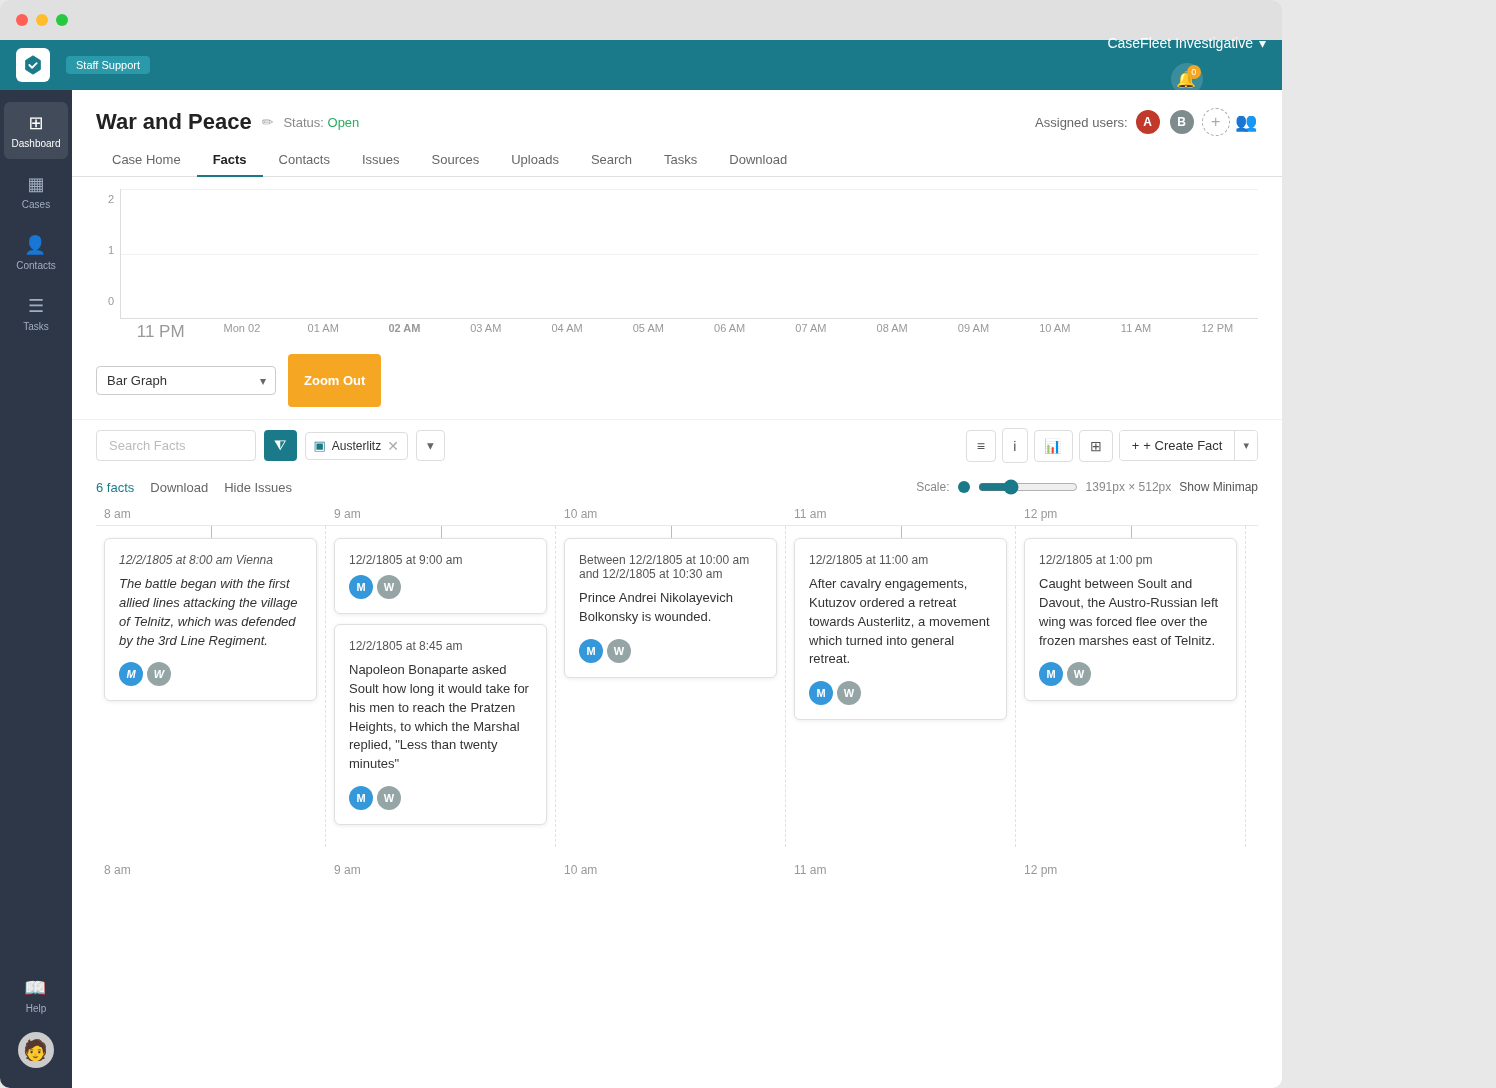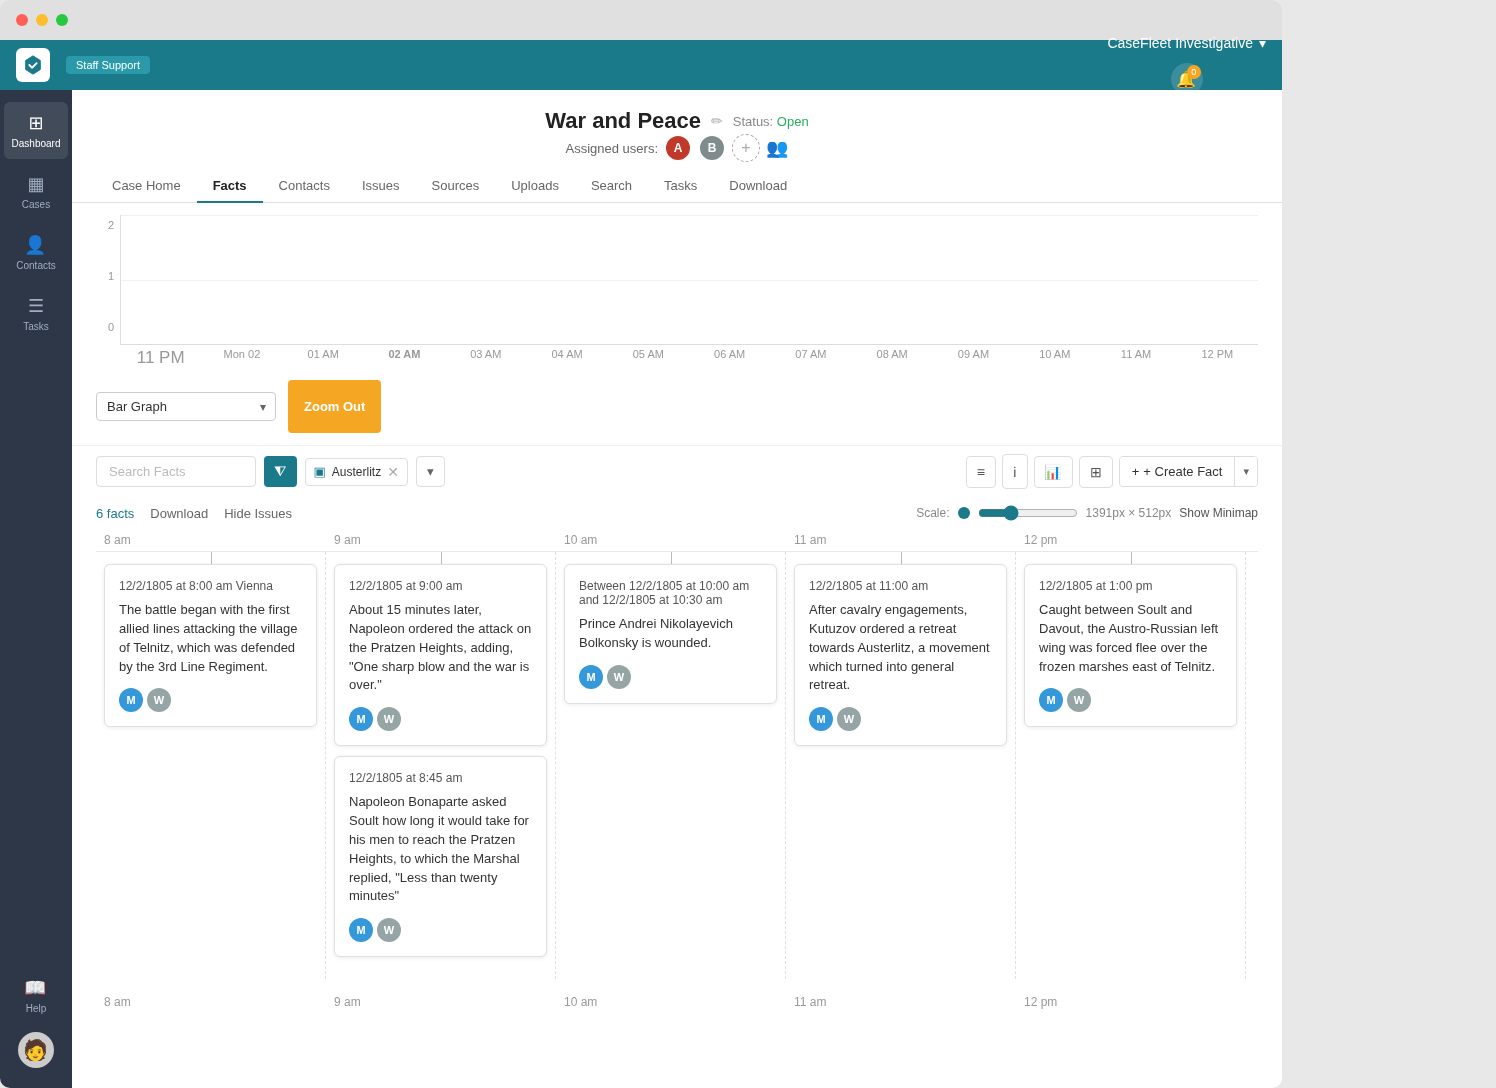--- a/index.html
+++ b/index.html
@@ -29,21 +29,21 @@
     .sidebar { width: 72px; background: #2d3748; display: flex; flex-direction: column; align-items: center; padding: 12px 0; gap: 4px; }
     .sidebar-item { display: flex; flex-direction: column; align-items: center; gap: 4px; padding: 10px 8px; border-radius: 6px; cursor: pointer; color: #a0aec0; width: 64px; text-align: center; }
     .sidebar-item:hover, .sidebar-item.active { background: rgba(255,255,255,0.1); color: white; }
     .sidebar-item-icon { font-size: 18px; }
     .sidebar-item-label { font-size: 10px; }
     .sidebar-bottom { margin-top: auto; display: flex; flex-direction: column; align-items: center; gap: 8px; padding-bottom: 8px; }
     .sidebar-avatar { width: 36px; height: 36px; border-radius: 50%; background: #ccc; overflow: hidden; display: flex; align-items: center; justify-content: center; font-size: 18px; }
 
     
     .content { flex: 1; background: white; overflow-y: auto; }
-    .content-header { padding: 18px 24px 0; display: flex; align-items: center; justify-content: space-between; flex-direction: column; }
+    .content-header { padding: 18px 24px 0; display: flex; align-items: center; justify-content: space-between; }
     .case-title { display: flex; align-items: center; gap: 10px; }
     .case-title h1 { font-size: 22px; font-weight: 600; color: #222; }
     .edit-icon { color: #aaa; cursor: pointer; font-size: 14px; }
     .status-badge { font-size: 13px; color: #888; }
     .status-open { color: #27ae60; font-weight: 500; }
     .assigned-users { display: flex; align-items: center; gap: 6px; color: #666; font-size: 13px; }
     .user-avatar { width: 28px; height: 28px; border-radius: 50%; border: 2px solid white; }
     .user-avatar-img { background: #c0392b; }
     .user-avatar-img2 { background: #8e44ad; }
     .add-user-btn { width: 28px; height: 28px; border-radius: 50%; border: 1.5px dashed #aaa; display: flex; align-items: center; justify-content: center; color: #aaa; cursor: pointer; font-size: 16px; background: white; }
@@ -322,36 +322,35 @@
 
           <div class="timeline-labels" id="timeline-top-labels">
               <div style="width: 230px; flex-shrink: 0; padding-left: 8px; font-size: 12px; color: rgb(153, 153, 153);">8 am</div>
               <div style="width: 230px; flex-shrink: 0; padding-left: 8px; font-size: 12px; color: rgb(153, 153, 153);">9 am</div>
               <div style="width: 230px; flex-shrink: 0; padding-left: 8px; font-size: 12px; color: rgb(153, 153, 153);">10 am</div>
               <div style="width: 230px; flex-shrink: 0; padding-left: 8px; font-size: 12px; color: rgb(153, 153, 153);">11 am</div>
               <div style="width: 230px; flex-shrink: 0; padding-left: 8px; font-size: 12px; color: rgb(153, 153, 153);">12 pm</div>
             </div>
 
           <div style="display: flex; border-top: 1px solid rgb(232, 232, 232); position: relative; padding-bottom: 12px;" id="timeline-content">
-          <div style="width: 230px; flex-shrink: 0; border-right: 1px dashed rgb(224, 224, 224); padding: 12px 8px; position: relative;">
+          <div style="width: 230px; flex-shrink: 0; border-right: 1px dashed rgb(224, 224, 224); padding: 12px 8px; position: relative; font-style: italic;">
                 <div style="position: absolute; left: 50%; top: 0px; width: 1px; height: 12px; background: rgb(187, 187, 187);"></div>
                 <div class="fact-card">
                   <div class="fact-card-date">12/2/1805 at 8:00 am Vienna</div>
                   <div class="fact-card-text">The battle began with the first allied lines attacking the village of Telnitz, which was defended by the 3rd Line Regiment.</div>
                   <div class="fact-card-avatars">
                     <div class="fact-avatar fact-avatar-m">M</div>
                     <div class="fact-avatar fact-avatar-w">W</div>
                   </div>
                 </div>
               </div>
               <div style="width: 230px; flex-shrink: 0; border-right: 1px dashed rgb(224, 224, 224); padding: 12px 8px; position: relative;">
                 <div style="position: absolute; left: 50%; top: 0px; width: 1px; height: 12px; background: rgb(187, 187, 187);"></div>
                 <div class="fact-card">
                   <div class="fact-card-date">12/2/1805 at 9:00 am</div>
-                  <div class="fact-card-text">About 15 minutes later, Napoleon ordered the attack on the Pratzen Heights, adding, "One sharp blow and the war is over."</div>
                   <div class="fact-card-avatars">
                     <div class="fact-avatar fact-avatar-m">M</div>
                     <div class="fact-avatar fact-avatar-w">W</div>
                   </div>
                 </div>
                 <div class="fact-card">
                   <div class="fact-card-date">12/2/1805 at 8:45 am</div>
                   <div class="fact-card-text">Napoleon Bonaparte asked Soult how long it would take for his men to reach the Pratzen Heights, to which the Marshal replied, "Less than twenty minutes"</div>
                   <div class="fact-card-avatars">
                     <div class="fact-avatar fact-avatar-m">M</div>

